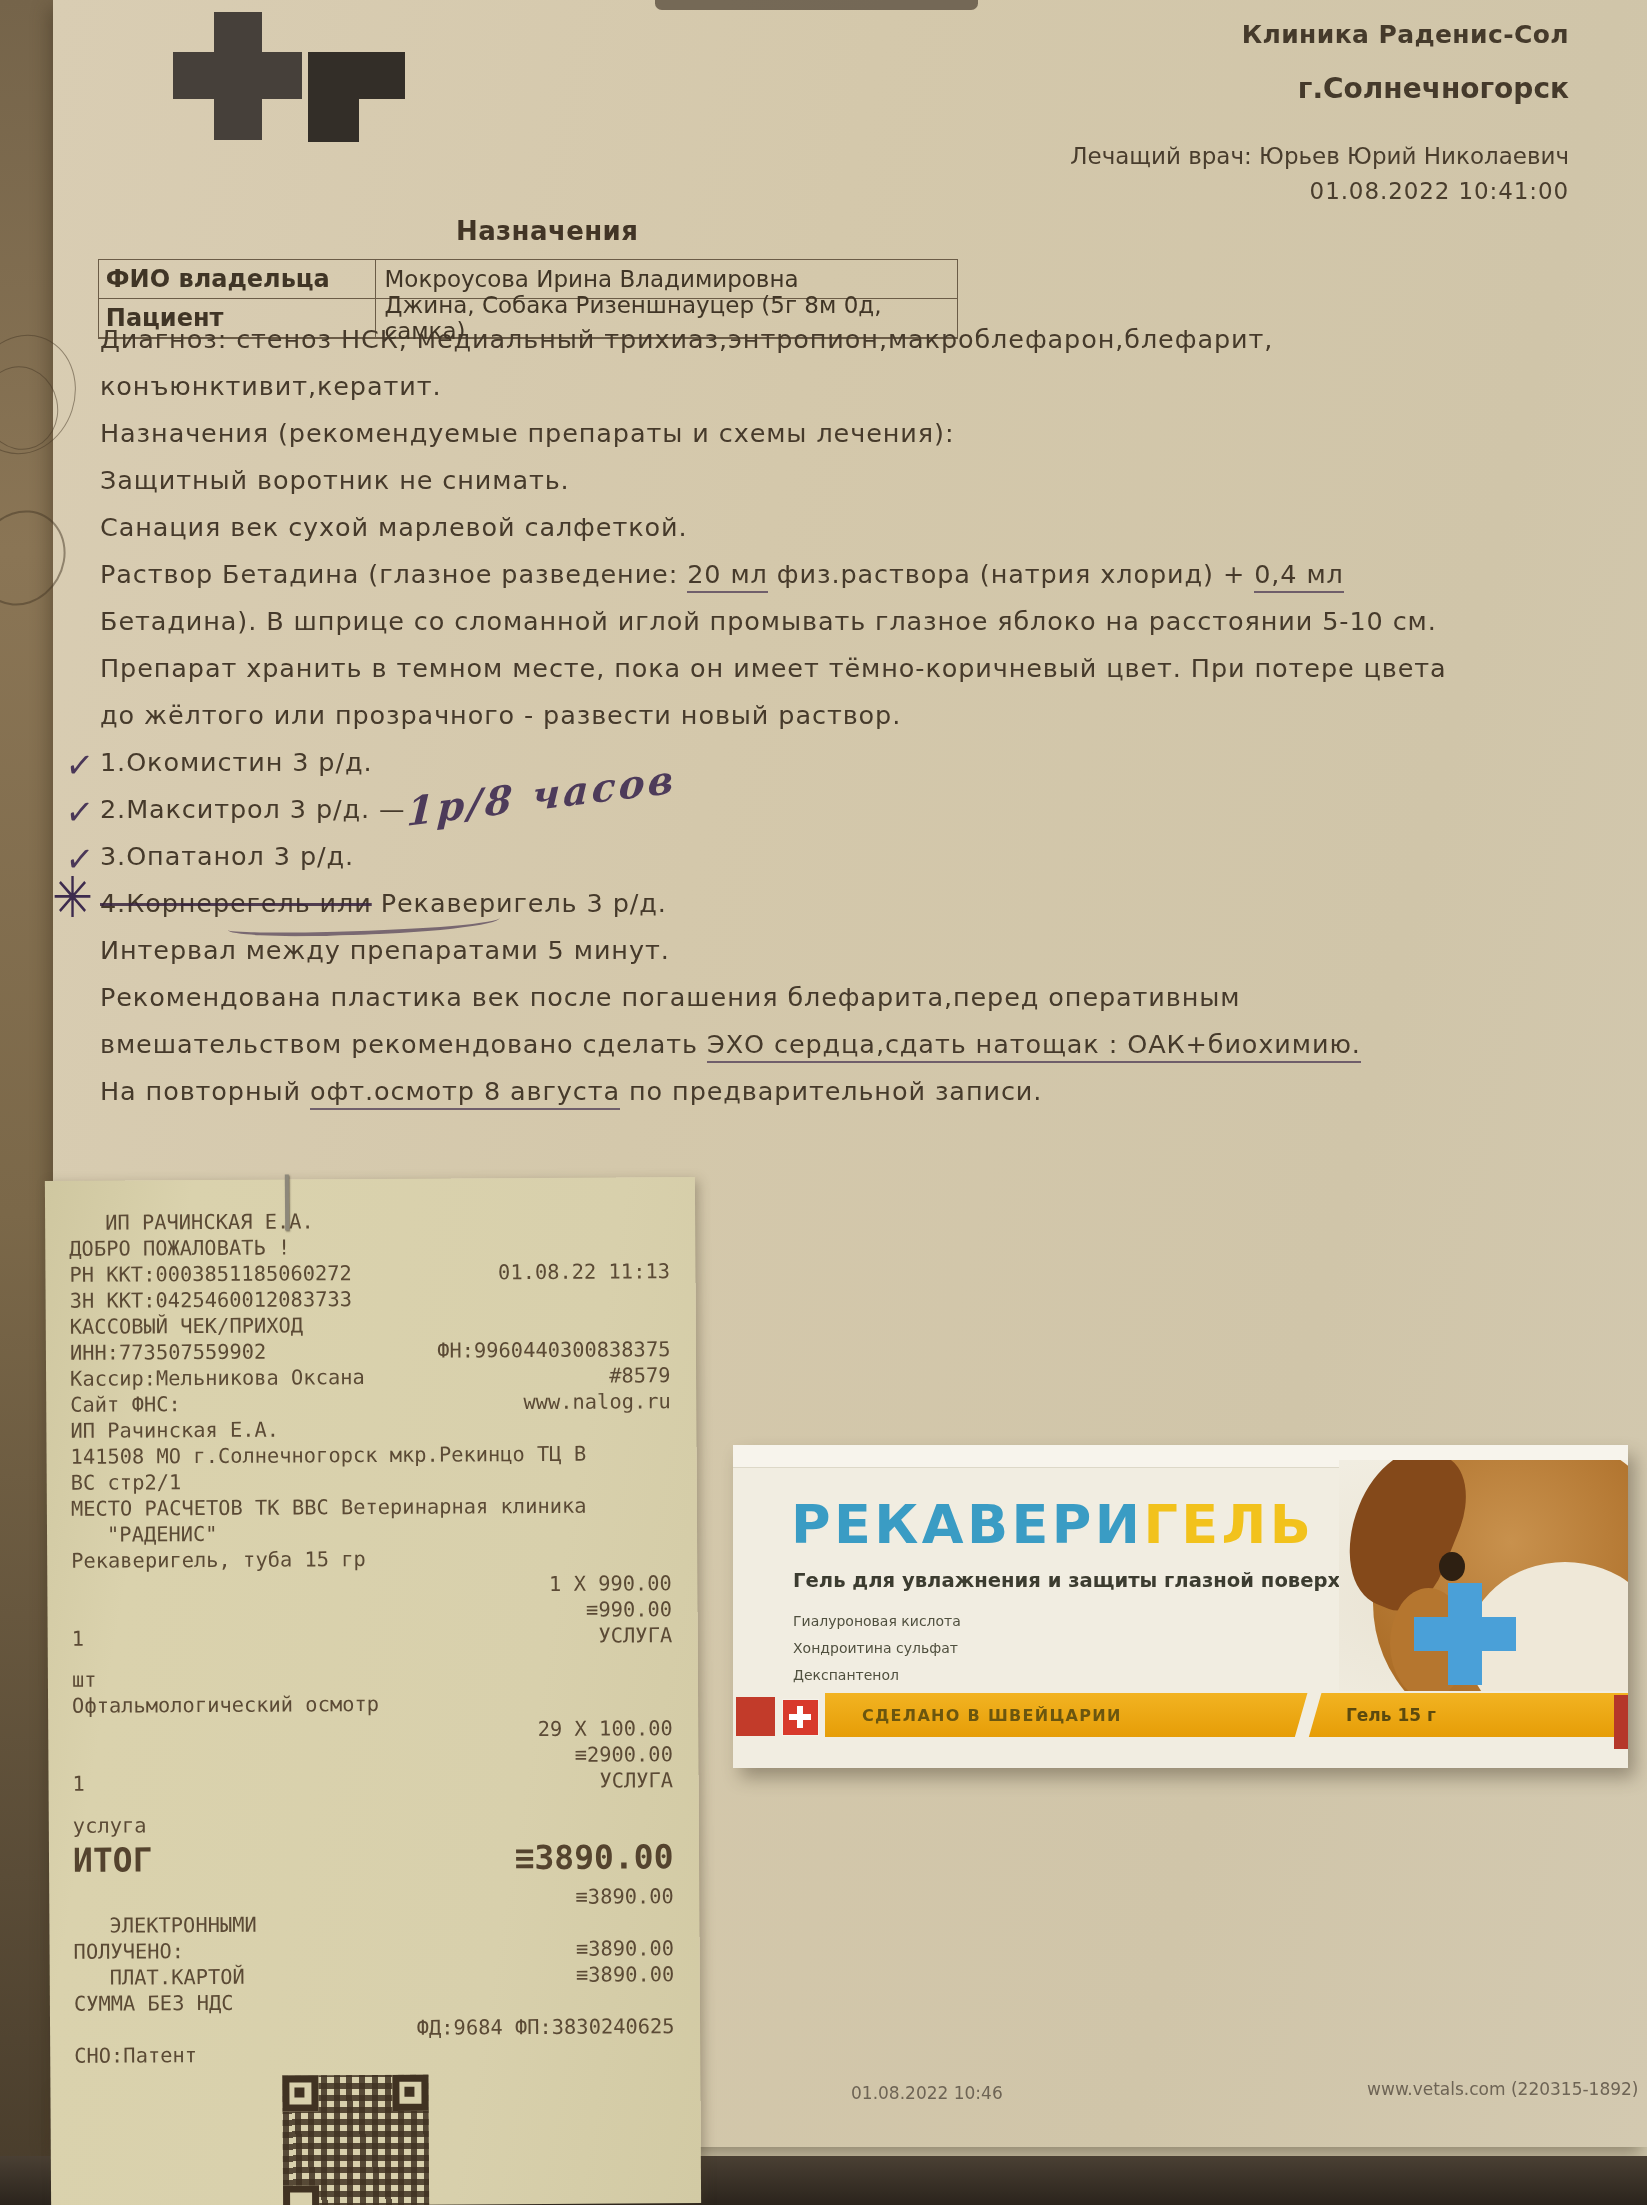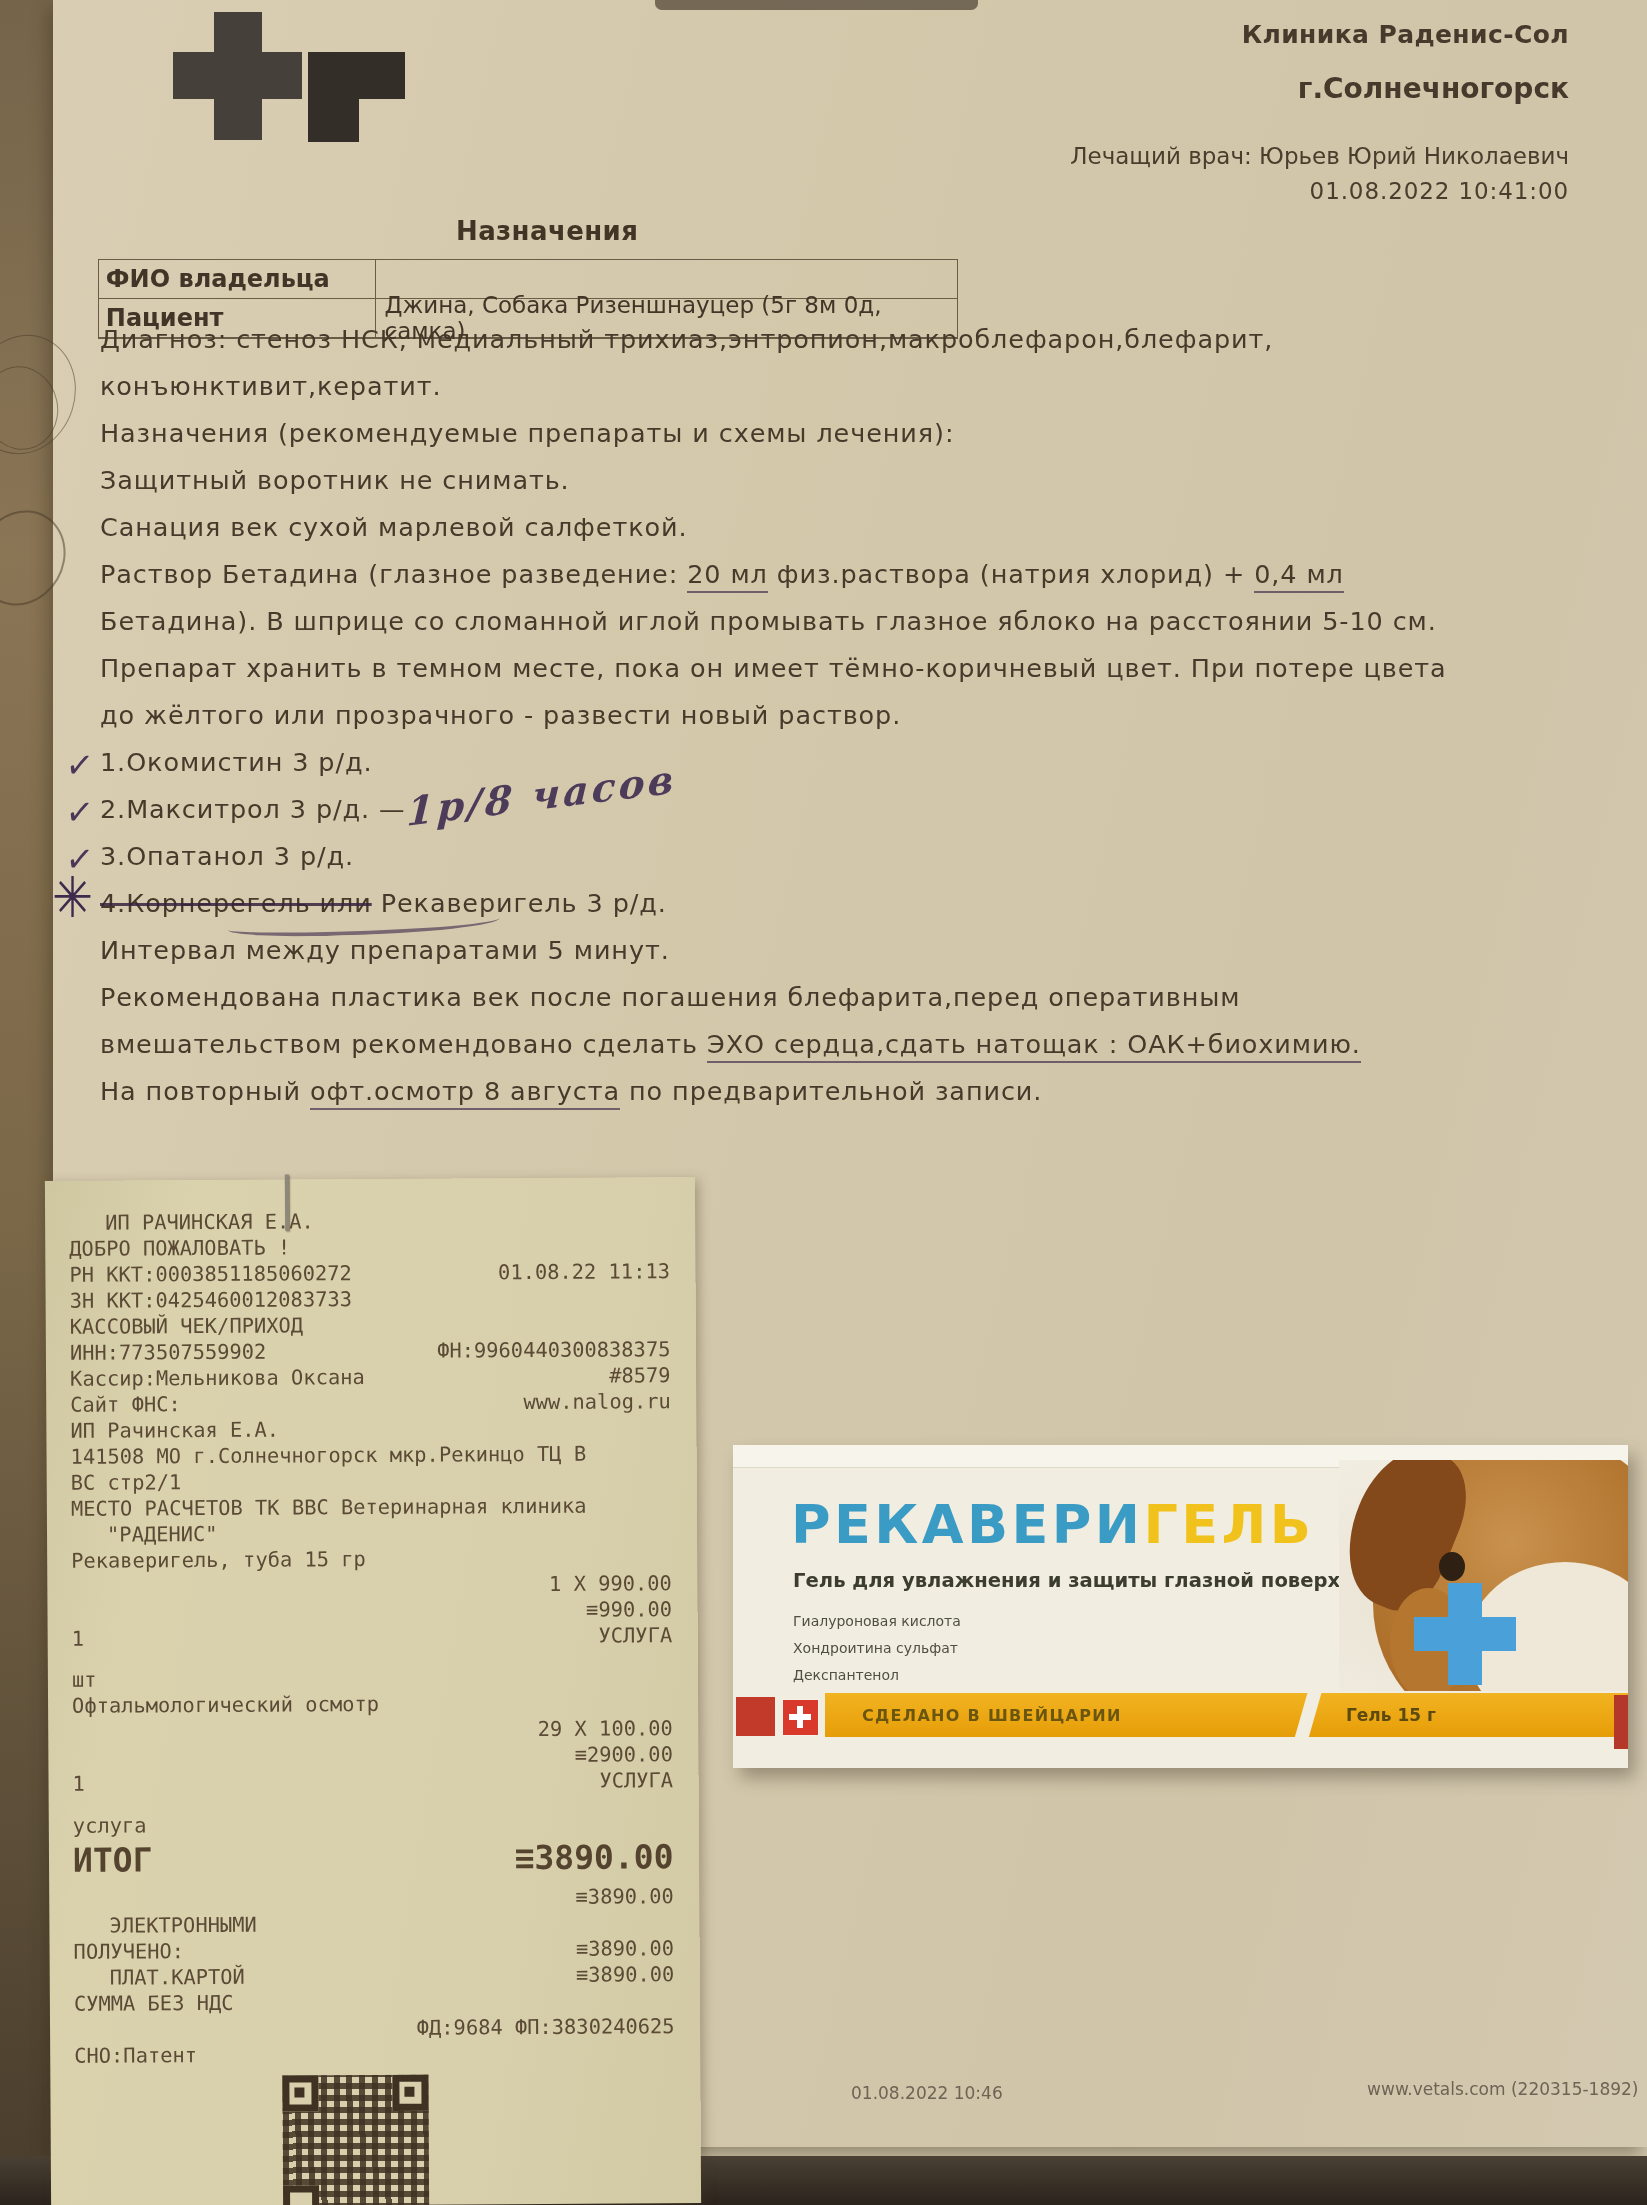--- a/index.html
+++ b/index.html
@@ -164,20 +164,21 @@
   <div class="doctor-block">
     <div class="doctor-line">Лечащий врач: Юрьев Юрий Николаевич</div>
     <div class="visit-dt">01.08.2022 10:41:00</div>
   </div>
 
   <div class="doc-title">Назначения</div>
 
   <div class="ptable">
     <div class="prow">
       <div class="pcell-l">ФИО владельца</div>
+      <div class="pcell-v">Мокроусова Ирина Владимировна</div>
     </div>
     <div class="prow">
       <div class="pcell-l">Пациент</div>
       <div class="pcell-v">Джина, Собака Ризеншнауцер (5г 8м 0д, самка)</div>
     </div>
   </div>
 
   <div class="doc-body">
     <p>Диагноз: стеноз НСК, медиальный трихиаз,энтропион,макроблефарон,блефарит,</p>
     <p>конъюнктивит,кератит.</p>

